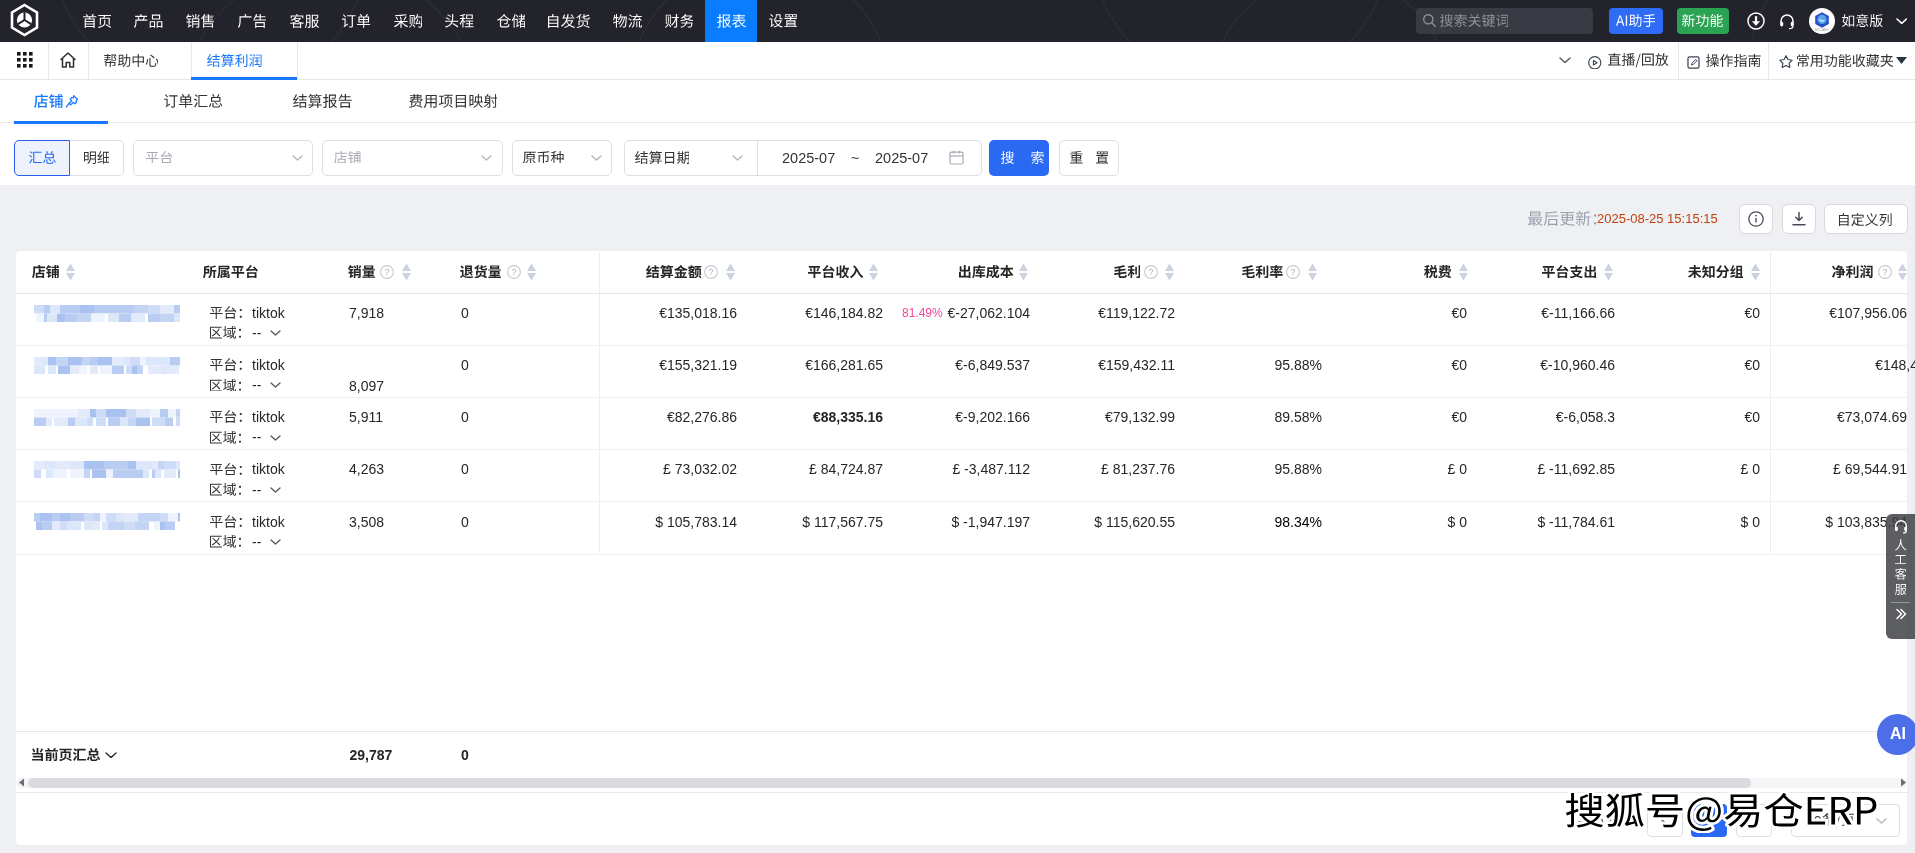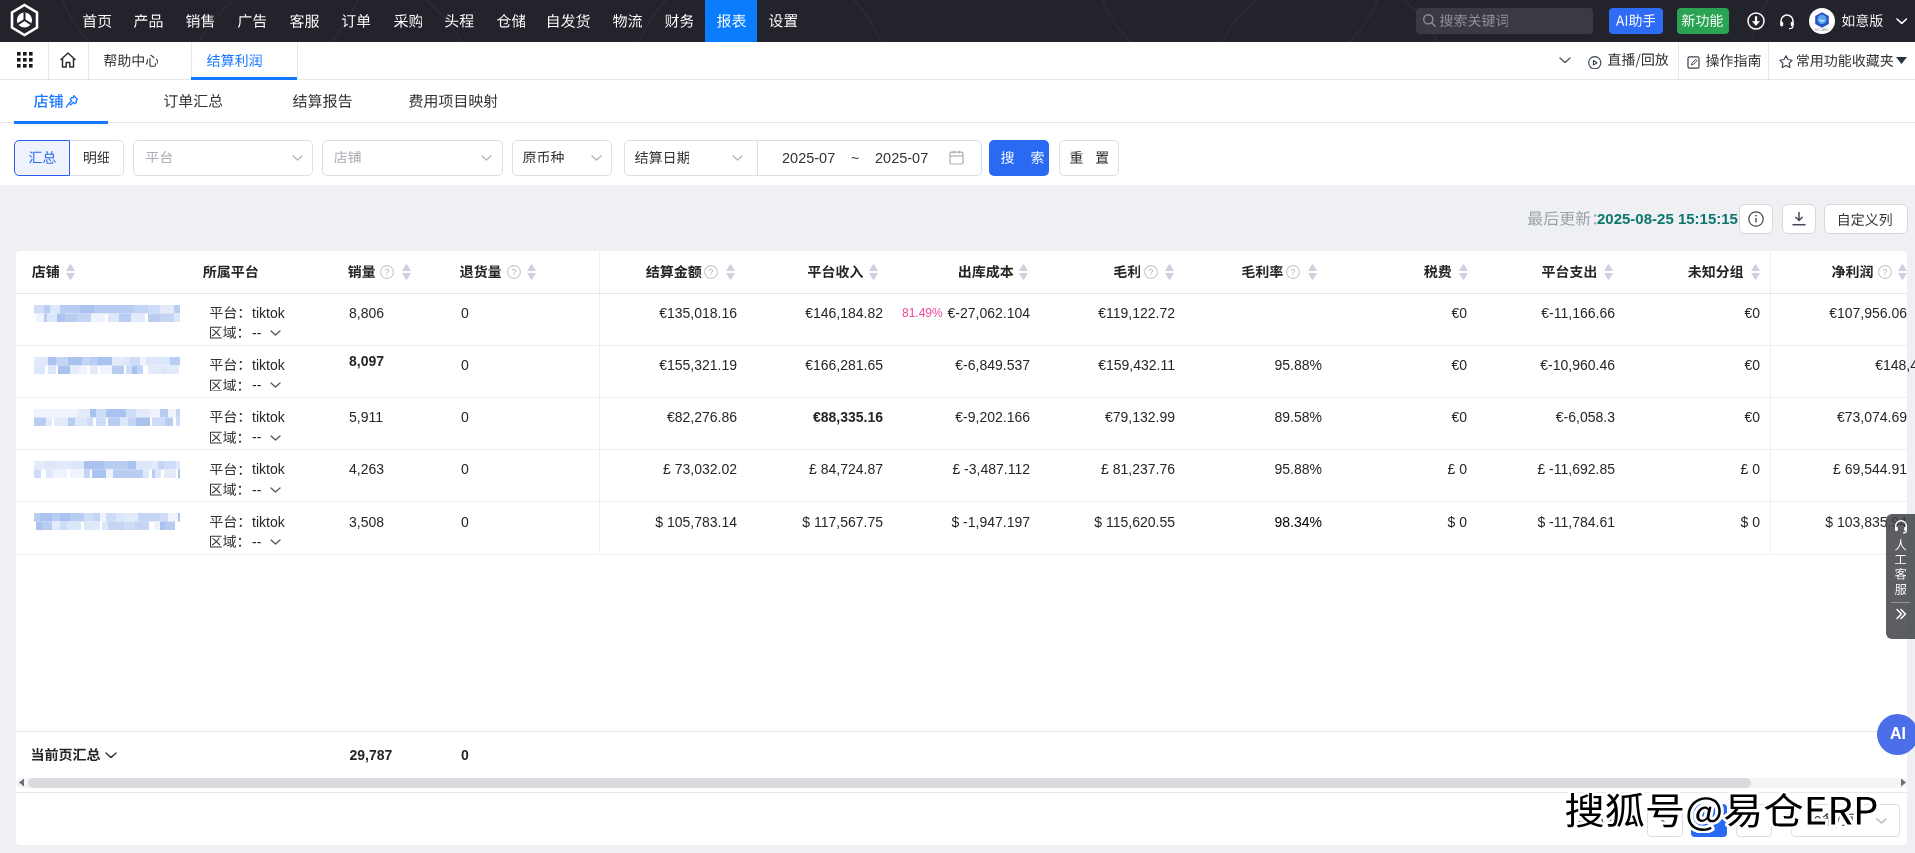--- a/index.html
+++ b/index.html
@@ -229,21 +229,21 @@
       <path d="M2.3 -11.8V-8.9H0.6V-8H2.3V-5L0.5 -4.3L0.8 -3.3L2.3 -3.9V-0.2C2.3 0 2.3 0 2.1 0C1.9 0.1 1.4 0.1 0.9 0C1 0.3 1.2 0.8 1.2 1.1C2 1.1 2.5 1 2.9 0.9C3.2 0.7 3.3 0.4 3.3 -0.2V-4.3L4.9 -4.9L4.7 -5.9L3.3 -5.3V-8H4.7V-8.9H3.3V-11.8ZM5.3 -4.1V-3.2H5.9L5.8 -3.1C6.4 -2.2 7.2 -1.4 8.2 -0.7C7 -0.2 5.6 0.1 4.3 0.3C4.4 0.5 4.6 0.9 4.7 1.1C6.3 0.9 7.8 0.5 9.1 -0.2C10.2 0.4 11.5 0.8 12.8 1.1C13 0.8 13.2 0.4 13.5 0.2C12.2 0 11.1 -0.3 10.1 -0.7C11.2 -1.5 12.2 -2.5 12.8 -3.8L12.1 -4.1L11.9 -4.1H9.6V-5.4H12.8V-10.6H10.1V-9.7H11.9V-8.4H10.2V-7.6H11.9V-6.3H9.6V-11.8H8.6V-6.3H6.4V-7.6H7.9V-8.4H6.4V-9.7C7.1 -9.9 7.9 -10.2 8.5 -10.6L7.7 -11.3C7.2 -10.9 6.3 -10.5 5.5 -10.2V-5.4H8.6V-4.1ZM11.3 -3.2C10.8 -2.4 10 -1.7 9.1 -1.2C8.2 -1.8 7.4 -2.4 6.9 -3.2ZM38.9 -1.5C40.1 -0.8 41.5 0.2 42.3 0.8L43.1 0.2C42.3 -0.4 40.8 -1.4 39.7 -2ZM34.1 -1.9C33.3 -1.1 32 -0.4 30.9 0.2C31.1 0.3 31.5 0.7 31.7 0.9C32.8 0.3 34.1 -0.6 35 -1.5ZM32.7 -4.5C33 -4.6 33.3 -4.6 35.9 -4.8C34.7 -4.2 33.8 -3.8 33.3 -3.6C32.5 -3.3 31.9 -3.1 31.4 -3.1C31.5 -2.8 31.7 -2.3 31.7 -2.1C32.1 -2.3 32.6 -2.3 36.7 -2.6V-0.1C36.7 0 36.6 0.1 36.4 0.1C36.2 0.1 35.4 0.1 34.6 0.1C34.7 0.4 34.9 0.8 35 1.1C36 1.1 36.7 1.1 37.1 0.9C37.6 0.7 37.7 0.4 37.7 -0.1V-2.6L41.2 -2.9C41.5 -2.5 41.9 -2.1 42.1 -1.8L42.9 -2.3C42.3 -3.1 41 -4.3 40.1 -5.1L39.3 -4.6C39.7 -4.3 40.1 -3.9 40.4 -3.6L34.3 -3.2C36.3 -4 38.3 -4.9 40.2 -6.1L39.4 -6.7C38.8 -6.3 38.1 -5.9 37.4 -5.6L34.3 -5.4C35.3 -5.9 36.3 -6.4 37.1 -7.1L36.7 -7.4H42.1V-5.7H43.1V-8.3H37.5V-9.6H42.9V-10.5H37.5V-11.8H36.5V-10.5H31.1V-9.6H36.5V-8.3H30.9V-5.7H31.9V-7.4H36.1C35.1 -6.6 33.8 -6 33.4 -5.8C33.1 -5.5 32.7 -5.4 32.4 -5.4C32.5 -5.1 32.7 -4.7 32.7 -4.5Z" fill="#ffffff"></path>
     </svg></div>
 <div style="position:absolute;left:1059.2px;top:139.5px;width:59.7px;height:36.5px;background:#fff;border:1px solid #dcdfe6;border-radius:5px"></div>
 <div style="position:absolute;left:1069.7px;top:151.3px;line-height:0"><svg width="38.5" height="12.4" viewBox="0.7 -11.7 38.5 12.4">
       <path d="M2.2 -7.6V-3.2H6.4V-2.2H1.8V-1.4H6.4V-0.2H0.7V0.7H13.3V-0.2H7.5V-1.4H12.4V-2.2H7.5V-3.2H11.9V-7.6H7.5V-8.4H13.2V-9.3H7.5V-10.4C9.1 -10.5 10.7 -10.7 11.9 -10.9L11.3 -11.7C9.1 -11.3 5.1 -11 1.9 -10.9C2 -10.7 2.1 -10.3 2.1 -10.1C3.5 -10.1 5 -10.2 6.4 -10.3V-9.3H0.8V-8.4H6.4V-7.6ZM3.2 -5H6.4V-4H3.2ZM7.5 -5H10.8V-4H7.5ZM3.2 -6.8H6.4V-5.8H3.2ZM7.5 -6.8H10.8V-5.8H7.5ZM35.1 -10.5H37.5V-9.2H35.1ZM31.8 -10.5H34.1V-9.2H31.8ZM28.6 -10.5H30.9V-9.2H28.6ZM28.7 -6V-0.1H26.8V0.7H39.2V-0.1H37.3V-6H32.9L33.1 -6.8H38.9V-7.6H33.3L33.4 -8.4H38.5V-11.2H27.6V-8.4H32.4L32.2 -7.6H27V-6.8H32.1L31.9 -6ZM29.7 -0.1V-1H36.3V-0.1ZM29.7 -3.9H36.3V-3H29.7ZM29.7 -4.5V-5.3H36.3V-4.5ZM29.7 -2.4H36.3V-1.6H29.7Z" fill="#333333"></path>
     </svg></div>
 <div style="position:absolute;left:0;top:185px;width:1915px;height:668px;background:#eef0f3"></div>
 <div style="position:absolute;left:1528.0px;top:211.1px;line-height:0"><svg width="68.5" height="14.8" viewBox="0.8 -13.5 68.5 14.8">
       <path d="M4 -10.2H12V-9H4ZM4 -12.1H12V-11H4ZM2.8 -12.9V-8.2H13.2V-12.9ZM6.3 -6.3V-5.2H3.4V-6.3ZM0.8 -0.7 0.9 0.4 6.3 -0.3V1.3H7.5V-0.4L8.4 -0.5V-1.5L7.5 -1.4V-6.3H15.2V-7.3H0.8V-6.3H2.3V-0.8ZM8.1 -5.3V-4.3H9.1L8.8 -4.2C9.2 -3 9.9 -2 10.7 -1.1C9.9 -0.5 8.9 0 7.9 0.4C8.1 0.6 8.4 1 8.5 1.2C9.5 0.8 10.6 0.3 11.5 -0.4C12.4 0.3 13.5 0.9 14.7 1.2C14.9 0.9 15.2 0.5 15.4 0.3C14.3 0 13.2 -0.5 12.3 -1.1C13.4 -2.2 14.2 -3.4 14.7 -5L14 -5.3L13.8 -5.3ZM9.8 -4.3H13.3C12.9 -3.3 12.3 -2.5 11.5 -1.8C10.8 -2.5 10.2 -3.3 9.8 -4.3ZM6.3 -4.3V-3.2H3.4V-4.3ZM6.3 -2.3V-1.3L3.4 -0.9V-2.3ZM18.4 -12V-7.9C18.4 -5.4 18.2 -2 16.5 0.5C16.8 0.6 17.3 1.1 17.5 1.3C19.4 -1.3 19.6 -5.2 19.6 -7.9H31.3V-9H19.6V-11C23.3 -11.2 27.4 -11.7 30.2 -12.3L29.1 -13.3C26.7 -12.7 22.2 -12.2 18.4 -12ZM21 -5.6V1.3H22.2V0.5H28.8V1.3H30.1V-5.6ZM22.2 -0.7V-4.4H28.8V-0.7ZM36 -3.8 35 -3.4C35.6 -2.5 36.2 -1.7 37 -1.1C36 -0.6 34.7 -0.1 32.8 0.2C33 0.5 33.3 1 33.5 1.3C35.6 0.8 37 0.3 38.1 -0.4C40.3 0.7 43.3 1.1 47 1.2C47.1 0.8 47.3 0.3 47.5 0C43.9 -0 41.2 -0.3 39.1 -1.2C39.9 -2 40.4 -3 40.5 -4H46V-10.1H40.7V-11.5H47V-12.6H33V-11.5H39.5V-10.1H34.5V-4H39.3C39.1 -3.2 38.7 -2.5 38 -1.8C37.2 -2.3 36.6 -3 36 -3.8ZM35.6 -6.6H39.5V-5.9C39.5 -5.6 39.5 -5.3 39.4 -4.9H35.6ZM40.7 -4.9C40.7 -5.3 40.7 -5.6 40.7 -5.9V-6.6H44.8V-4.9ZM35.6 -9.1H39.5V-7.5H35.6ZM40.7 -9.1H44.8V-7.5H40.7ZM53.8 -3.4C54.2 -2.6 54.8 -1.5 55.1 -0.8L55.9 -1.3C55.7 -2 55.1 -3 54.6 -3.8ZM50.2 -3.8C49.8 -2.8 49.3 -1.8 48.7 -1.1C48.9 -0.9 49.3 -0.6 49.5 -0.5C50.1 -1.2 50.8 -2.4 51.1 -3.5ZM56.8 -11.9V-6.4C56.8 -4.3 56.7 -1.5 55.4 0.4C55.6 0.5 56.1 0.9 56.3 1.1C57.8 -0.9 58 -4.1 58 -6.4V-6.9H60.4V1.2H61.6V-6.9H63.3V-8H58V-11.1C59.7 -11.4 61.5 -11.8 62.8 -12.3L61.9 -13.2C60.7 -12.7 58.6 -12.2 56.8 -11.9ZM51.4 -13.2C51.7 -12.8 51.9 -12.2 52.1 -11.8H49V-10.8H56V-11.8H53.4C53.2 -12.3 52.8 -13 52.5 -13.5ZM54 -10.7C53.8 -9.9 53.5 -8.8 53.2 -8.1H48.7V-7.1H52V-5.4H48.8V-4.4H52V-0.3C52 -0.1 52 -0.1 51.8 -0.1C51.6 -0.1 51.2 -0.1 50.6 -0.1C50.8 0.2 50.9 0.7 50.9 0.9C51.7 0.9 52.3 0.9 52.6 0.8C53 0.6 53.1 0.3 53.1 -0.3V-4.4H56.1V-5.4H53.1V-7.1H56.3V-8.1H54.3C54.6 -8.8 54.9 -9.6 55.2 -10.4ZM50 -10.4C50.3 -9.7 50.6 -8.7 50.6 -8.1L51.7 -8.4C51.6 -9 51.3 -10 51 -10.6ZM68 -7.8C68.6 -7.8 69.2 -8.2 69.2 -9C69.2 -9.7 68.6 -10.2 68 -10.2C67.4 -10.2 66.8 -9.7 66.8 -9C66.8 -8.2 67.4 -7.8 68 -7.8ZM68 0.1C68.6 0.1 69.2 -0.4 69.2 -1.1C69.2 -1.9 68.6 -2.3 68 -2.3C67.4 -2.3 66.8 -1.9 66.8 -1.1C66.8 -0.4 67.4 0.1 68 0.1Z" fill="#9aa0aa"></path>
     </svg></div>
-<div style="position:absolute;left:1597.0px;top:211.3px;font-size:15px;line-height:15px;color:#0f766e;font-weight:700;white-space:nowrap">2025-08-25 15:15:15</div>
+<div style="position:absolute;left:1597.0px;top:211.3px;font-size:13px;line-height:15px;color:#c2410c;font-weight:400;white-space:nowrap">2025-08-25 15:15:15</div>
 <div style="position:absolute;left:1739px;top:204px;width:34px;height:30px;background:#fff;border:1px solid #d9d9d9;border-radius:6px"></div>
 <div style="position:absolute;left:1782px;top:204px;width:33.5px;height:30px;background:#fff;border:1px solid #d9d9d9;border-radius:6px"></div>
 <svg style="position:absolute;left:1748px;top:211px" width="16" height="16" viewBox="0 0 16 16">
     <circle cx="8" cy="8" r="7.2" fill="none" stroke="#454c59" stroke-width="1.3"></circle>
     <line x1="8" y1="7" x2="8" y2="11.6" stroke="#454c59" stroke-width="1.4"></line>
     <circle cx="8" cy="4.6" r="0.9" fill="#454c59"></circle>
   </svg>
 <svg style="position:absolute;left:1791px;top:211px" width="16" height="16" viewBox="0 0 16 16">
     <path d="M8 1.5V9.5M8 9.5L4.8 6.3M8 9.5L11.2 6.3M2 13.8H14" fill="none" stroke="#454c59" stroke-width="1.5" stroke-linecap="round" stroke-linejoin="round"></path>
   </svg>
@@ -403,21 +403,21 @@
       <path d="M2.4 -8.8C3 -7.8 3.5 -6.4 3.7 -5.6L4.7 -5.9C4.5 -6.7 3.9 -8.1 3.4 -9.1ZM10.6 -9.2C10.2 -8.1 9.6 -6.7 9 -5.8L10 -5.5C10.5 -6.4 11.2 -7.7 11.7 -8.9ZM0.7 -4.9V-3.8H6.4V1.1H7.5V-3.8H13.3V-4.9H7.5V-9.8H12.5V-10.8H1.5V-9.8H6.4V-4.9ZM16.5 -4.8V1.1H17.6V0.4H24.4V1.1H25.5V-4.8ZM17.6 -0.7V-3.8H24.4V-0.7ZM15.8 -6C16.3 -6.2 17.1 -6.2 25.2 -6.6C25.6 -6.2 25.8 -5.8 26.1 -5.4L27 -6.1C26.2 -7.3 24.6 -9 23.2 -10.2L22.4 -9.6C23.1 -9 23.8 -8.3 24.4 -7.6L17.2 -7.2C18.5 -8.4 19.7 -9.8 20.9 -11.4L19.8 -11.8C18.7 -10.1 17.1 -8.3 16.6 -7.8C16.1 -7.4 15.7 -7.1 15.4 -7C15.5 -6.7 15.7 -6.2 15.8 -6ZM31.5 -6.8C32.1 -6.8 32.6 -7.2 32.6 -7.8C32.6 -8.5 32.1 -8.9 31.5 -8.9C30.9 -8.9 30.4 -8.5 30.4 -7.8C30.4 -7.2 30.9 -6.8 31.5 -6.8ZM31.5 0.1C32.1 0.1 32.6 -0.4 32.6 -1C32.6 -1.6 32.1 -2 31.5 -2C30.9 -2 30.4 -1.6 30.4 -1C30.4 -0.4 30.9 0.1 31.5 0.1Z" fill="#333333"></path>
     </svg></div>
 <div style="position:absolute;left:252.0px;top:305.7px;font-size:14px;line-height:14px;color:#262626;font-weight:400;white-space:nowrap">tiktok</div>
 <div style="position:absolute;left:210.0px;top:326.3px;line-height:0"><svg width="31.2" height="12.9" viewBox="1.4 -11.7 31.2 12.9">
       <path d="M13 -11H1.4V0.7H13.3V-0.3H2.4V-10H13ZM3.6 -8.2C4.7 -7.3 5.9 -6.2 7.1 -5.2C5.9 -4 4.5 -2.9 3.2 -2.1C3.4 -1.9 3.8 -1.5 4 -1.3C5.3 -2.2 6.6 -3.2 7.8 -4.5C9 -3.3 10.1 -2.2 10.8 -1.3L11.7 -2.1C10.9 -2.9 9.8 -4.1 8.5 -5.2C9.5 -6.4 10.5 -7.6 11.2 -8.9L10.2 -9.3C9.6 -8.1 8.7 -7 7.8 -5.9C6.6 -6.9 5.4 -8 4.4 -8.8ZM18.1 -1.4 18.4 -0.4C19.7 -0.8 21.5 -1.3 23.2 -1.8L23.1 -2.7C21.3 -2.2 19.4 -1.7 18.1 -1.4ZM19.8 -6.6H21.6V-4.2H19.8ZM19 -7.4V-3.3H22.5V-7.4ZM14.5 -1.8 14.9 -0.8C16 -1.3 17.4 -2 18.7 -2.7L18.4 -3.6L17.1 -3V-7.4H18.3V-8.3H17.1V-11.6H16.1V-8.3H14.6V-7.4H16.1V-2.5C15.5 -2.2 15 -2 14.5 -1.8ZM26.1 -7.4C25.7 -6.1 25.3 -4.9 24.7 -3.8C24.5 -5.2 24.4 -6.8 24.3 -8.7H27.3V-9.7H26.5L27.2 -10.3C26.8 -10.7 26.1 -11.3 25.4 -11.7L24.8 -11.2C25.5 -10.8 26.2 -10.1 26.5 -9.7H24.3L24.3 -11.7H23.3L23.3 -9.7H18.6V-8.7H23.3C23.4 -6.3 23.6 -4.2 23.9 -2.5C23.2 -1.4 22.2 -0.4 21.1 0.3C21.3 0.5 21.7 0.8 21.8 1C22.7 0.4 23.5 -0.4 24.2 -1.3C24.7 0.2 25.3 1.1 26.1 1.1C27 1.1 27.3 0.5 27.5 -1.4C27.2 -1.5 26.9 -1.7 26.7 -1.9C26.6 -0.4 26.5 0.1 26.2 0.1C25.7 0.1 25.3 -0.8 25 -2.3C25.9 -3.7 26.5 -5.4 27 -7.2ZM31.5 -6.8C32.1 -6.8 32.6 -7.2 32.6 -7.8C32.6 -8.5 32.1 -8.9 31.5 -8.9C30.9 -8.9 30.4 -8.5 30.4 -7.8C30.4 -7.2 30.9 -6.8 31.5 -6.8ZM31.5 0.1C32.1 0.1 32.6 -0.4 32.6 -1C32.6 -1.6 32.1 -2 31.5 -2C30.9 -2 30.4 -1.6 30.4 -1C30.4 -0.4 30.9 0.1 31.5 0.1Z" fill="#333333"></path>
     </svg></div>
 <div style="position:absolute;left:252.0px;top:326.0px;font-size:14px;line-height:14px;color:#262626;font-weight:400;white-space:nowrap">--</div>
 <svg style="position:absolute;left:269.5px;top:330.2px" width="11" height="6.1" viewBox="0 0 11 6.1">
     <polyline points="1,1 5.5,5.050000000000001 10,1" fill="none" stroke="#555c66" stroke-width="1.4" stroke-linecap="round" stroke-linejoin="round"></polyline>
   </svg>
-<div style="position:absolute;left:349.0px;top:305.7px;font-size:14px;line-height:14px;color:#262626;font-weight:400;white-space:nowrap">8,806</div>
+<div style="position:absolute;left:349.0px;top:305.7px;font-size:14px;line-height:14px;color:#262626;font-weight:400;white-space:nowrap">7,918</div>
 <div style="position:absolute;left:461.0px;top:305.7px;font-size:14px;line-height:14px;color:#262626;font-weight:400;white-space:nowrap">0</div>
 <div style="position:absolute;left:317.0px;top:305.7px;width:420px;text-align:right;font-size:14px;line-height:14px;color:#262626;font-weight:400;white-space:nowrap">€135,018.16</div>
 <div style="position:absolute;left:463.0px;top:305.7px;width:420px;text-align:right;font-size:14px;line-height:14px;color:#262626;font-weight:400;white-space:nowrap">€146,184.82</div>
 <div style="position:absolute;left:610.0px;top:305.7px;width:420px;text-align:right;font-size:14px;line-height:14px;color:#262626;font-weight:400;white-space:nowrap">€-27,062.104</div>
 <div style="position:absolute;left:755.0px;top:305.7px;width:420px;text-align:right;font-size:14px;line-height:14px;color:#262626;font-weight:400;white-space:nowrap">€119,122.72</div>
 <div style="position:absolute;left:902.0px;top:305.7px;width:420px;text-align:left;font-size:12px;line-height:14px;color:#ec4899;font-weight:400;white-space:nowrap">81.49%</div>
 <div style="position:absolute;left:1047.0px;top:305.7px;width:420px;text-align:right;font-size:14px;line-height:14px;color:#262626;font-weight:400;white-space:nowrap">€0</div>
 <div style="position:absolute;left:1195.0px;top:305.7px;width:420px;text-align:right;font-size:14px;line-height:14px;color:#262626;font-weight:400;white-space:nowrap">€-11,166.66</div>
 <div style="position:absolute;left:1340.0px;top:305.7px;width:420px;text-align:right;font-size:14px;line-height:14px;color:#262626;font-weight:400;white-space:nowrap">€0</div>
 <div style="position:absolute;left:1487.0px;top:305.7px;width:420px;text-align:right;font-size:14px;line-height:14px;color:#262626;font-weight:400;white-space:nowrap">€107,956.06</div>
@@ -457,21 +457,21 @@
       <path d="M2.4 -8.8C3 -7.8 3.5 -6.4 3.7 -5.6L4.7 -5.9C4.5 -6.7 3.9 -8.1 3.4 -9.1ZM10.6 -9.2C10.2 -8.1 9.6 -6.7 9 -5.8L10 -5.5C10.5 -6.4 11.2 -7.7 11.7 -8.9ZM0.7 -4.9V-3.8H6.4V1.1H7.5V-3.8H13.3V-4.9H7.5V-9.8H12.5V-10.8H1.5V-9.8H6.4V-4.9ZM16.5 -4.8V1.1H17.6V0.4H24.4V1.1H25.5V-4.8ZM17.6 -0.7V-3.8H24.4V-0.7ZM15.8 -6C16.3 -6.2 17.1 -6.2 25.2 -6.6C25.6 -6.2 25.8 -5.8 26.1 -5.4L27 -6.1C26.2 -7.3 24.6 -9 23.2 -10.2L22.4 -9.6C23.1 -9 23.8 -8.3 24.4 -7.6L17.2 -7.2C18.5 -8.4 19.7 -9.8 20.9 -11.4L19.8 -11.8C18.7 -10.1 17.1 -8.3 16.6 -7.8C16.1 -7.4 15.7 -7.1 15.4 -7C15.5 -6.7 15.7 -6.2 15.8 -6ZM31.5 -6.8C32.1 -6.8 32.6 -7.2 32.6 -7.8C32.6 -8.5 32.1 -8.9 31.5 -8.9C30.9 -8.9 30.4 -8.5 30.4 -7.8C30.4 -7.2 30.9 -6.8 31.5 -6.8ZM31.5 0.1C32.1 0.1 32.6 -0.4 32.6 -1C32.6 -1.6 32.1 -2 31.5 -2C30.9 -2 30.4 -1.6 30.4 -1C30.4 -0.4 30.9 0.1 31.5 0.1Z" fill="#333333"></path>
     </svg></div>
 <div style="position:absolute;left:252.0px;top:357.9px;font-size:14px;line-height:14px;color:#262626;font-weight:400;white-space:nowrap">tiktok</div>
 <div style="position:absolute;left:210.0px;top:378.5px;line-height:0"><svg width="31.2" height="12.9" viewBox="1.4 -11.7 31.2 12.9">
       <path d="M13 -11H1.4V0.7H13.3V-0.3H2.4V-10H13ZM3.6 -8.2C4.7 -7.3 5.9 -6.2 7.1 -5.2C5.9 -4 4.5 -2.9 3.2 -2.1C3.4 -1.9 3.8 -1.5 4 -1.3C5.3 -2.2 6.6 -3.2 7.8 -4.5C9 -3.3 10.1 -2.2 10.8 -1.3L11.7 -2.1C10.9 -2.9 9.8 -4.1 8.5 -5.2C9.5 -6.4 10.5 -7.6 11.2 -8.9L10.2 -9.3C9.6 -8.1 8.7 -7 7.8 -5.9C6.6 -6.9 5.4 -8 4.4 -8.8ZM18.1 -1.4 18.4 -0.4C19.7 -0.8 21.5 -1.3 23.2 -1.8L23.1 -2.7C21.3 -2.2 19.4 -1.7 18.1 -1.4ZM19.8 -6.6H21.6V-4.2H19.8ZM19 -7.4V-3.3H22.5V-7.4ZM14.5 -1.8 14.9 -0.8C16 -1.3 17.4 -2 18.7 -2.7L18.4 -3.6L17.1 -3V-7.4H18.3V-8.3H17.1V-11.6H16.1V-8.3H14.6V-7.4H16.1V-2.5C15.5 -2.2 15 -2 14.5 -1.8ZM26.1 -7.4C25.7 -6.1 25.3 -4.9 24.7 -3.8C24.5 -5.2 24.4 -6.8 24.3 -8.7H27.3V-9.7H26.5L27.2 -10.3C26.8 -10.7 26.1 -11.3 25.4 -11.7L24.8 -11.2C25.5 -10.8 26.2 -10.1 26.5 -9.7H24.3L24.3 -11.7H23.3L23.3 -9.7H18.6V-8.7H23.3C23.4 -6.3 23.6 -4.2 23.9 -2.5C23.2 -1.4 22.2 -0.4 21.1 0.3C21.3 0.5 21.7 0.8 21.8 1C22.7 0.4 23.5 -0.4 24.2 -1.3C24.7 0.2 25.3 1.1 26.1 1.1C27 1.1 27.3 0.5 27.5 -1.4C27.2 -1.5 26.9 -1.7 26.7 -1.9C26.6 -0.4 26.5 0.1 26.2 0.1C25.7 0.1 25.3 -0.8 25 -2.3C25.9 -3.7 26.5 -5.4 27 -7.2ZM31.5 -6.8C32.1 -6.8 32.6 -7.2 32.6 -7.8C32.6 -8.5 32.1 -8.9 31.5 -8.9C30.9 -8.9 30.4 -8.5 30.4 -7.8C30.4 -7.2 30.9 -6.8 31.5 -6.8ZM31.5 0.1C32.1 0.1 32.6 -0.4 32.6 -1C32.6 -1.6 32.1 -2 31.5 -2C30.9 -2 30.4 -1.6 30.4 -1C30.4 -0.4 30.9 0.1 31.5 0.1Z" fill="#333333"></path>
     </svg></div>
 <div style="position:absolute;left:252.0px;top:378.2px;font-size:14px;line-height:14px;color:#262626;font-weight:400;white-space:nowrap">--</div>
 <svg style="position:absolute;left:269.5px;top:382.4px" width="11" height="6.1" viewBox="0 0 11 6.1">
     <polyline points="1,1 5.5,5.050000000000001 10,1" fill="none" stroke="#555c66" stroke-width="1.4" stroke-linecap="round" stroke-linejoin="round"></polyline>
   </svg>
-<div style="position:absolute;left:349.0px;top:354px;font-size:14px;line-height:14px;color:#262626;font-weight:700;white-space:nowrap">8,097</div>
+<div style="position:absolute;left:349.0px;top:379px;font-size:14px;line-height:14px;color:#262626;font-weight:400;white-space:nowrap">8,097</div>
 <div style="position:absolute;left:461.0px;top:357.9px;font-size:14px;line-height:14px;color:#262626;font-weight:400;white-space:nowrap">0</div>
 <div style="position:absolute;left:317.0px;top:357.9px;width:420px;text-align:right;font-size:14px;line-height:14px;color:#262626;font-weight:400;white-space:nowrap">€155,321.19</div>
 <div style="position:absolute;left:463.0px;top:357.9px;width:420px;text-align:right;font-size:14px;line-height:14px;color:#262626;font-weight:400;white-space:nowrap">€166,281.65</div>
 <div style="position:absolute;left:610.0px;top:357.9px;width:420px;text-align:right;font-size:14px;line-height:14px;color:#262626;font-weight:400;white-space:nowrap">€-6,849.537</div>
 <div style="position:absolute;left:755.0px;top:357.9px;width:420px;text-align:right;font-size:14px;line-height:14px;color:#262626;font-weight:400;white-space:nowrap">€159,432.11</div>
 <div style="position:absolute;left:902.0px;top:357.9px;width:420px;text-align:right;font-size:14px;line-height:14px;color:#262626;font-weight:400;white-space:nowrap">95.88%</div>
 <div style="position:absolute;left:1047.0px;top:357.9px;width:420px;text-align:right;font-size:14px;line-height:14px;color:#262626;font-weight:400;white-space:nowrap">€0</div>
 <div style="position:absolute;left:1195.0px;top:357.9px;width:420px;text-align:right;font-size:14px;line-height:14px;color:#262626;font-weight:400;white-space:nowrap">€-10,960.46</div>
 <div style="position:absolute;left:1340.0px;top:357.9px;width:420px;text-align:right;font-size:14px;line-height:14px;color:#262626;font-weight:400;white-space:nowrap">€0</div>
 <div style="position:absolute;left:1533px;top:357.9px;width:420px;text-align:right;font-size:14px;line-height:14px;color:#262626;font-weight:400;white-space:nowrap">€148,471.65</div>

